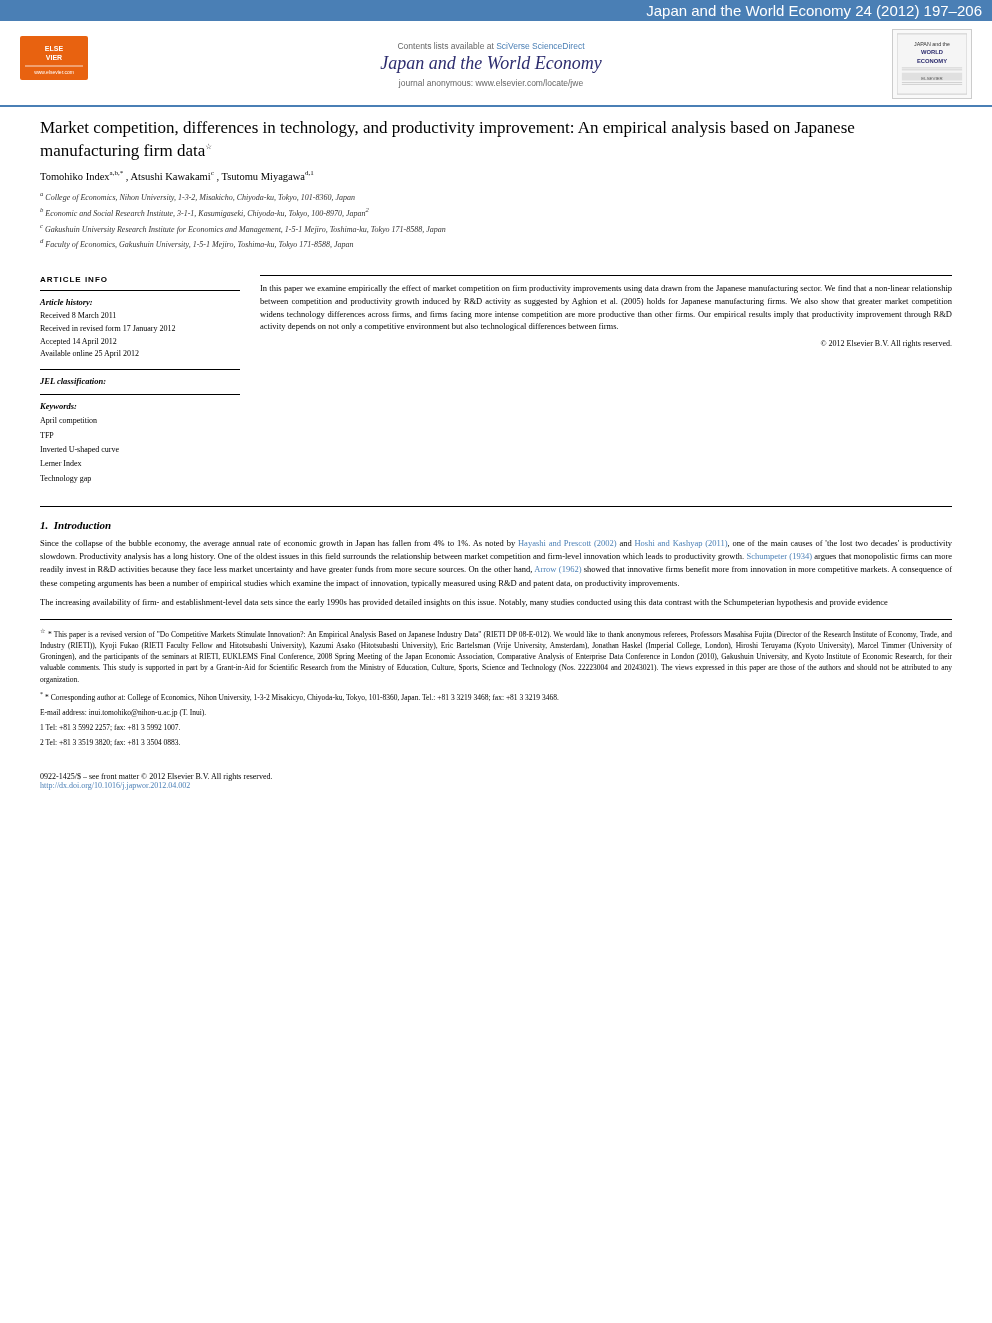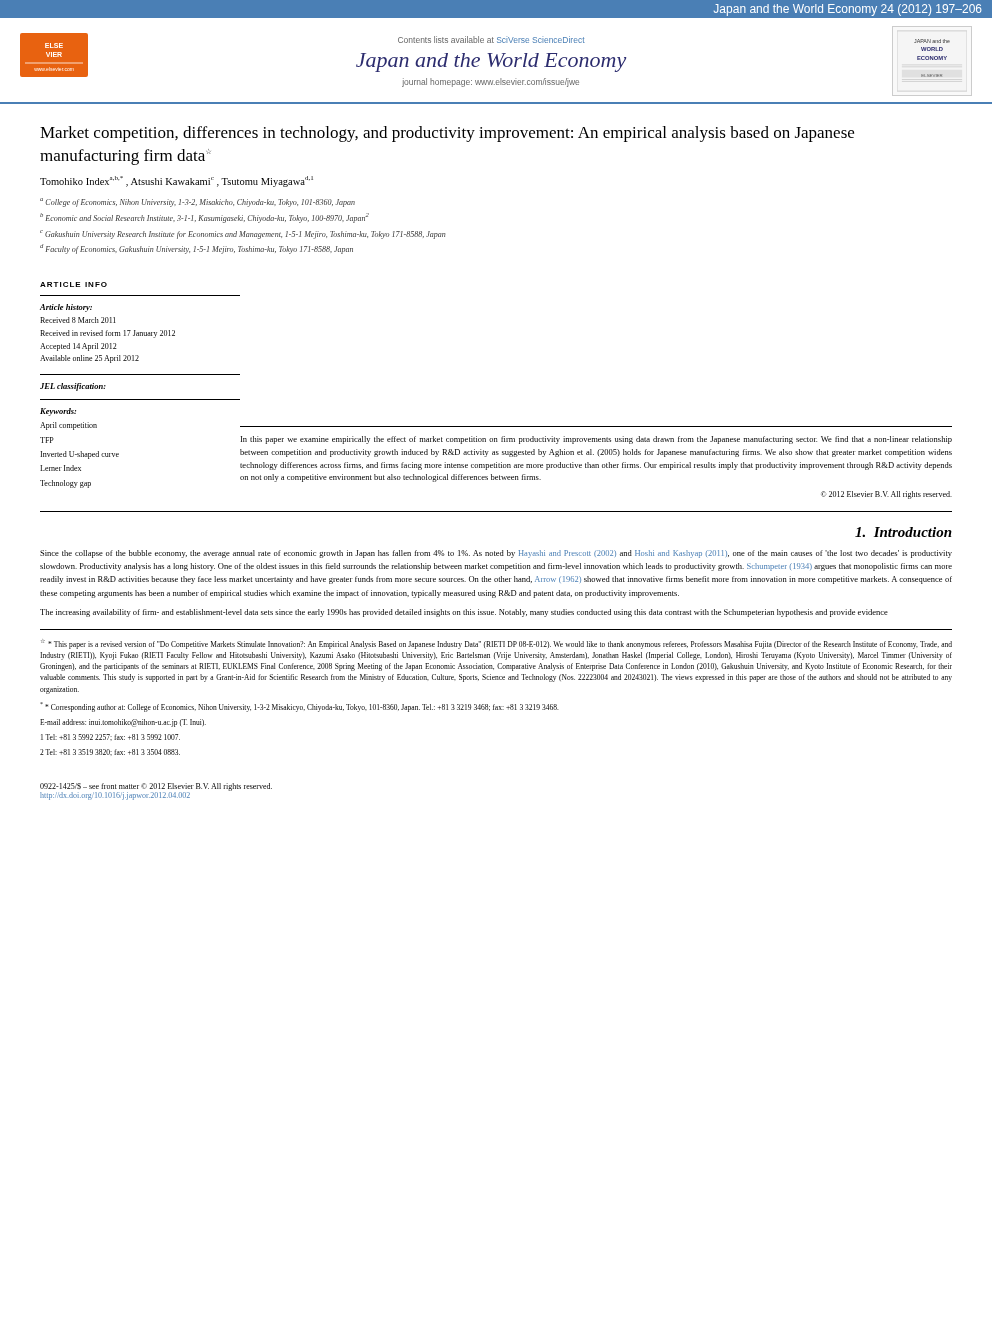--- a/index.html
+++ b/index.html
@@ -8,21 +8,21 @@
       background: #fff;
       color: #000;
       width: 992px;
       min-height: 1323px;
       font-size: 10px;
     }
     .top-bar {
       background: #4a7fb5;
       color: #fff;
       text-align: right;
-      font-size: 12px;
+      font-size: 15px;
       padding: 2px 10px;
       font-family: Arial, sans-serif;
     }
     .header-area {
       border-bottom: 2px solid #4a7fb5;
       padding: 8px 20px 6px 20px;
       display: flex;
       align-items: center;
       gap: 10px;
     }
@@ -37,21 +37,21 @@
     .sciverse-line {
       font-size: 8.5px;
       font-family: Arial, sans-serif;
       color: #666;
       margin-bottom: 2px;
     }
     .sciverse-link {
       color: #4a7fb5;
     }
     .journal-title-header {
-      font-size: 22px;
+      font-size: 18px;
       font-family: 'Times New Roman', serif;
       color: #2c2c6e;
       font-style: italic;
       margin-bottom: 4px;
     }
     .journal-homepage {
       font-size: 8.5px;
       font-family: Arial, sans-serif;
       color: #666;
     }
@@ -65,21 +65,21 @@
       justify-content: center;
       font-size: 7px;
       color: #555;
       background: #f9f9f9;
       font-family: Arial, sans-serif;
       text-align: center;
       line-height: 1.4;
       padding: 4px;
     }
     .main-content {
-      padding: 10px 40px 10px 40px;
+      padding: 2px 40px 10px 40px;
     }
     .paper-title {
       font-size: 17px;
       font-family: 'Times New Roman', serif;
       color: #000;
       margin-bottom: 6px;
       line-height: 1.35;
       margin-top: 8px;
     }
     .authors-line {
@@ -91,22 +91,22 @@
     .affiliations {
       font-size: 8px;
       font-style: italic;
       color: #333;
       margin-bottom: 10px;
       line-height: 1.5;
     }
     .affiliations p { margin-bottom: 1px; }
     .two-col {
       display: flex;
+      gap: 20px;
       margin-top: 24px;
-      align-items: flex-end;
     }
     .left-col {
       width: 200px;
       flex-shrink: 0;
     }
     .right-col {
       flex: 1;
     }
     .section-header {
       font-size: 8px;
@@ -162,26 +162,25 @@
     }
     .full-divider {
       border: none;
       border-top: 1px solid #000;
       margin: 12px 0;
     }
     .intro-section {
       margin-top: 8px;
     }
     .section-number-title {
-      font-size: 15px;
+      font-size: 11px;
       font-weight: bold;
       font-style: italic;
       margin-bottom: 6px;
       color: #000;
-      text-align: right;
     }
     .body-text {
       font-size: 8.5px;
       color: #000;
       line-height: 1.55;
       text-align: justify;
       margin-bottom: 6px;
     }
     .body-text a, .body-text .ref-link {
       color: #4a7fb5;
@@ -228,21 +227,21 @@
     </svg>
   </div>
 
   <div class="header-center">
     <div class="sciverse-line">
       <span>Contents lists available at </span>
       <span class="sciverse-link" style="cursor:pointer;">SciVerse ScienceDirect</span>
     </div>
     <div class="journal-title-header">Japan and the World Economy</div>
     <div class="journal-homepage">
-      <span>journal homepage: www.elsevier.com/issue/jwe</span>
+      <span>journal anonymous: www.elsevier.com/locate/jwe</span>
     </div>
   </div>
 
   <div class="journal-logo-box">
     <svg width="72" height="62" viewBox="0 0 72 62">
       <rect x="0" y="0" width="72" height="62" fill="#f5f5f5" stroke="#ccc" stroke-width="1"></rect>
 
       <text x="36" y="12" text-anchor="middle" font-size="5.5" font-family="Arial" fill="#333">JAPAN and the</text>
       <text x="36" y="21" text-anchor="middle" font-size="6" font-family="Arial" font-weight="bold" fill="#2c2c6e">WORLD</text>
       <text x="36" y="30" text-anchor="middle" font-size="6" font-family="Arial" font-weight="bold" fill="#2c2c6e">ECONOMY</text>

